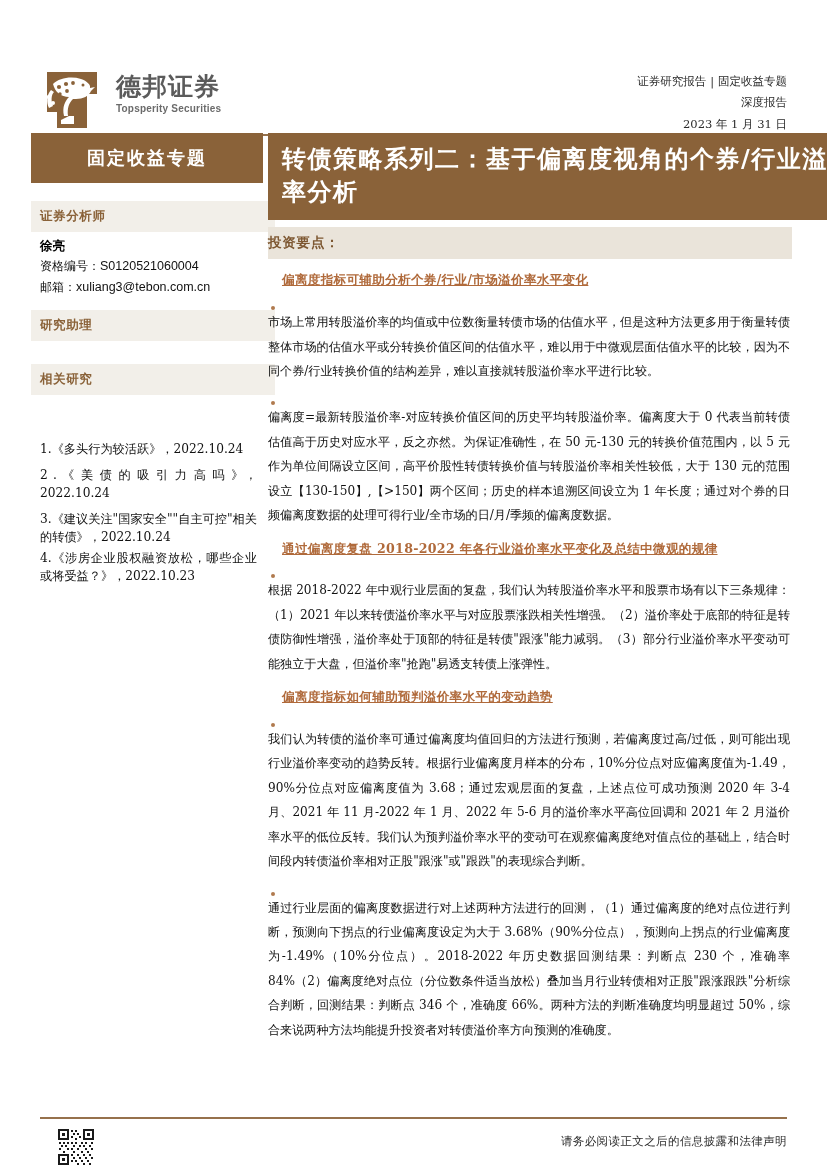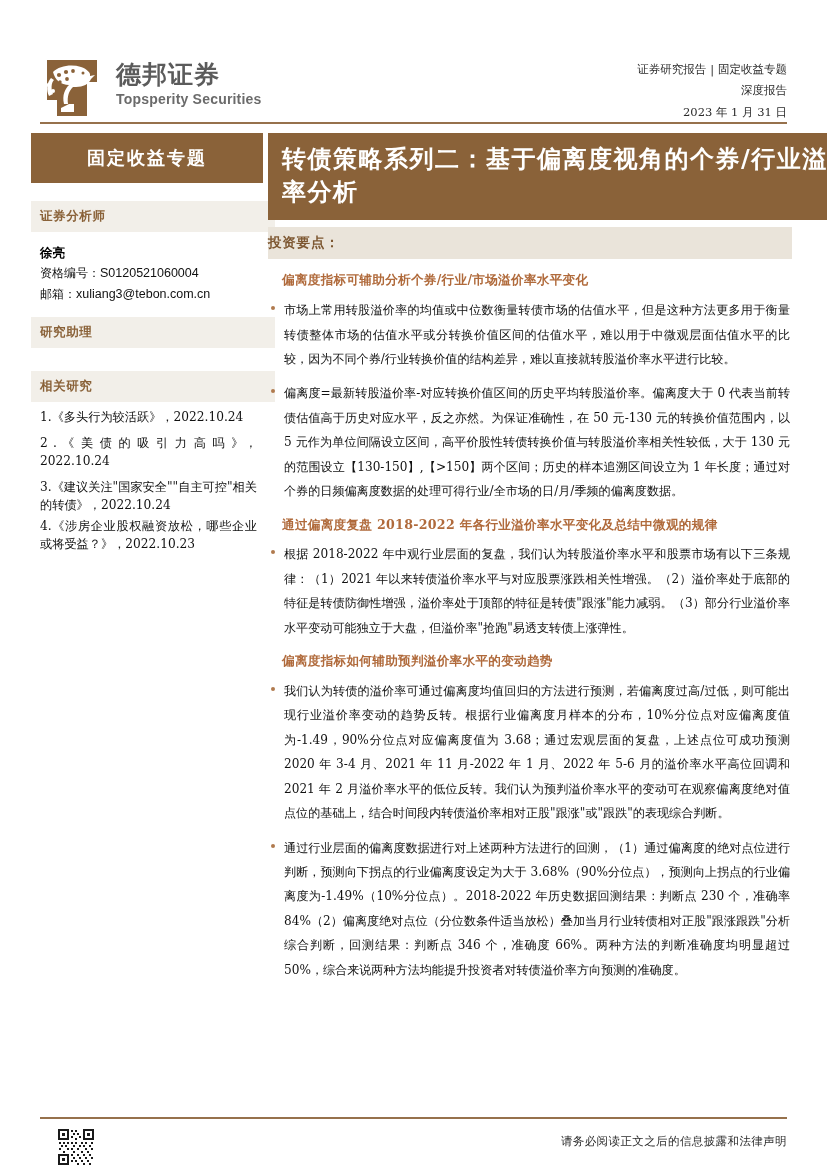--- a/index.html
+++ b/index.html
@@ -18,21 +18,21 @@
   .page {
     position: relative;
     width: 827px;
     height: 1169px;
     box-sizing: border-box;
   }
 
   
   .header {
     position: absolute;
-    left: 0; top: 4px;
+    left: 0; top: 16px;
     width: 827px;
     height: 122px;
   }
   .logo-wrap {
     position: absolute;
     left: 43px;
     top: 56px;
     display: flex;
     align-items: flex-start;
   }
@@ -50,21 +50,21 @@
     font-family: "DejaVu Sans", sans-serif;
     font-size: 25px;
     font-weight: 700;
     color: #5b5b5b;
     letter-spacing: 1px;
     line-height: 1.05;
     white-space: nowrap;
   }
   .logo-en {
     font-family: "Liberation Sans", sans-serif;
-    font-size: 14px;
+    font-size: 10px;
     font-weight: 700;
     color: #6b6b6b;
     letter-spacing: 0.2px;
     margin-top: 3px;
     white-space: nowrap;
   }
   .header-meta {
     position: absolute;
     right: 40px;
     top: 55px;
@@ -109,21 +109,21 @@
     box-sizing: border-box;
     background: #f2efe9;
     color: #8a6239;
     font-family: "DejaVu Serif", serif;
     font-size: 12.5px;
     font-weight: 700;
     padding: 7px 10px 7px 9px;
     letter-spacing: 0.6px;
   }
   .sb-body {
-    padding: 11px 2px 4px 9px;
+    padding: 4px 2px 4px 9px;
     font-size: 12px;
     line-height: 1.62;
     color: #111;
   }
   .an-name {
     font-family: "DejaVu Serif", serif;
     font-weight: 700;
     font-size: 12.5px;
     color: #000;
   }
@@ -135,20 +135,21 @@
   }
   .an-line .val {
     font-family: "Liberation Sans", sans-serif;
     font-size: 12.5px;
   }
   .gap-sm { height: 18px; }
   .gap-xs { height: 9px; }
   .assist-body { height: 14px; }
   .rr-list {
     padding: 6px 6px 0 9px;
+    margin-top: 39px;
   }
   .rr-item {
     font-family: "DejaVu Serif", serif;
     font-size: 12.2px;
     line-height: 1.52;
     color: #111;
     margin-bottom: 7px;
     text-align: justify;
   }
   .rr-item.tight { margin-bottom: 2px; }
@@ -186,25 +187,27 @@
     margin-top: 7px;
   }
   .sec-title {
     color: #b06a3b;
     font-family: "DejaVu Serif", serif;
     font-size: 12.6px;
     font-weight: 700;
     line-height: 1.5;
     margin: 12px 0 8px 14px;
     letter-spacing: 0.3px;
+    text-decoration: underline;
   }
   .bullet-row {
     display: flex;
     margin: 0 0 10px 0;
     padding-right: 2px;
+    flex-direction: column;
   }
   .bullet-dot {
     flex: none;
     width: 16px;
     padding-top: 8px;
     padding-left: 3px;
     box-sizing: border-box;
   }
   .bullet-dot i {
     display: block;

